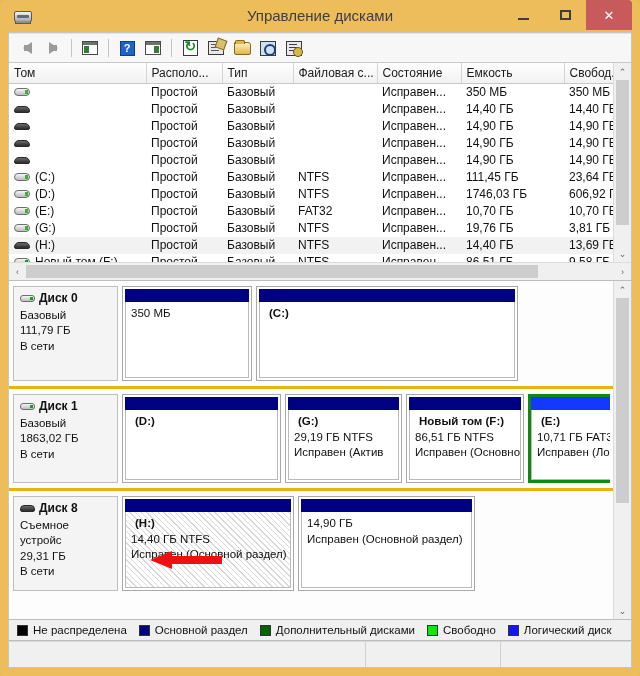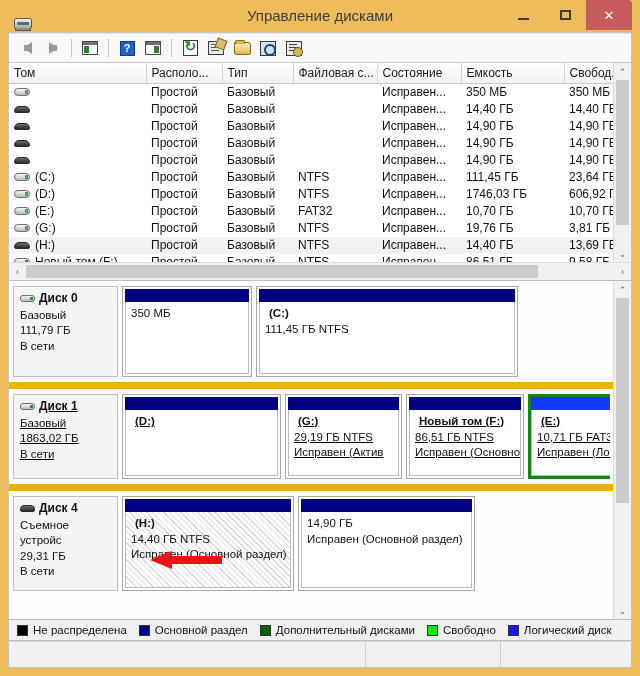--- a/index.html
+++ b/index.html
@@ -17,21 +17,21 @@
     background: #edbd5c;
     border-radius: 6px 6px 4px 4px;
     padding: 0 8px 8px 8px;
     display: flex; flex-direction: column;
   }
 
   
   #titlebar {
     height: 32px; flex: 0 0 32px;
     position: relative;
-    display: flex; align-items: flex-end;
+    display: flex; align-items: center;
   }
   #app-icon {
     width: 18px; height: 18px;
     margin-left: 6px;
     position: relative;
     flex: 0 0 18px;
   }
   .drv-body {
     position: absolute; left: 0; top: 4px;
     width: 18px; height: 11px;
@@ -273,26 +273,26 @@
     overflow: hidden;
   }
   #graph-main {
     flex: 1 1 auto;
     display: flex; flex-direction: column;
     overflow: hidden;
     background: #fdfdfd;
   }
   .diskrow {
     display: flex;
-    border-bottom: 7px solid #eab308;
+    border-bottom: 3px solid #eab308;
     padding: 5px 3px 5px 4px;
     gap: 4px;
   }
   .diskrow.r0 { height: 108px; }
-  .diskrow.r1 { height: 102px; text-decoration: underline; }
+  .diskrow.r1 { height: 102px; }
   .diskrow.r2 { height: 105px; border-bottom: none; }
 
   .diskinfo {
     flex: 0 0 105px;
     background: #f4f4f4;
     border: 1px solid #bfbfbf;
     padding: 4px 6px;
     font-size: 11.5px; color: #111;
     line-height: 15.5px;
     overflow: hidden;
@@ -678,21 +678,20 @@
                 <div class="bar" style="background:#000082"></div>
                 <div class="inner">
                   <div class="pl"></div>
                   <div class="ln">350 МБ</div>
                 </div>
               </div>
               <div class="part" style="flex: 0 0 262px;">
                 <div class="bar" style="background:#000082"></div>
                 <div class="inner">
                   <div class="pl">(C:)</div>
-                  <div class="ln">111,45 ГБ NTFS</div>
                 </div>
               </div>
             </div>
           </div>
           <div class="diskrow r1">
             <div class="diskinfo">
               <div class="dname">
                 <span class="dico hdd">
                   <span class="sh"></span>
                   <span class="ld"></span>
@@ -733,21 +732,21 @@
                   <div class="ln">10,71 ГБ FAT32</div>
                   <div class="ln">Исправен (Лог</div>
                 </div>
               </div>
             </div>
           </div>
           <div class="diskrow r2">
             <div class="diskinfo">
               <div class="dname">
                 <span class="dico rem"><span class="sh"></span><span class="ld"></span></span>
-                <span>Диск 4</span>
+                <span>Диск 8</span>
               </div>
               <div>Съемное устройс</div>
               <div>29,31 ГБ</div>
               <div>В сети</div>
             </div>
             <div class="parts">
               <div class="part hatch" style="flex: 0 0 172px;">
                 <div class="bar" style="background:#000082"></div>
                 <div class="inner">
                   <div class="pl">(H:)</div>

